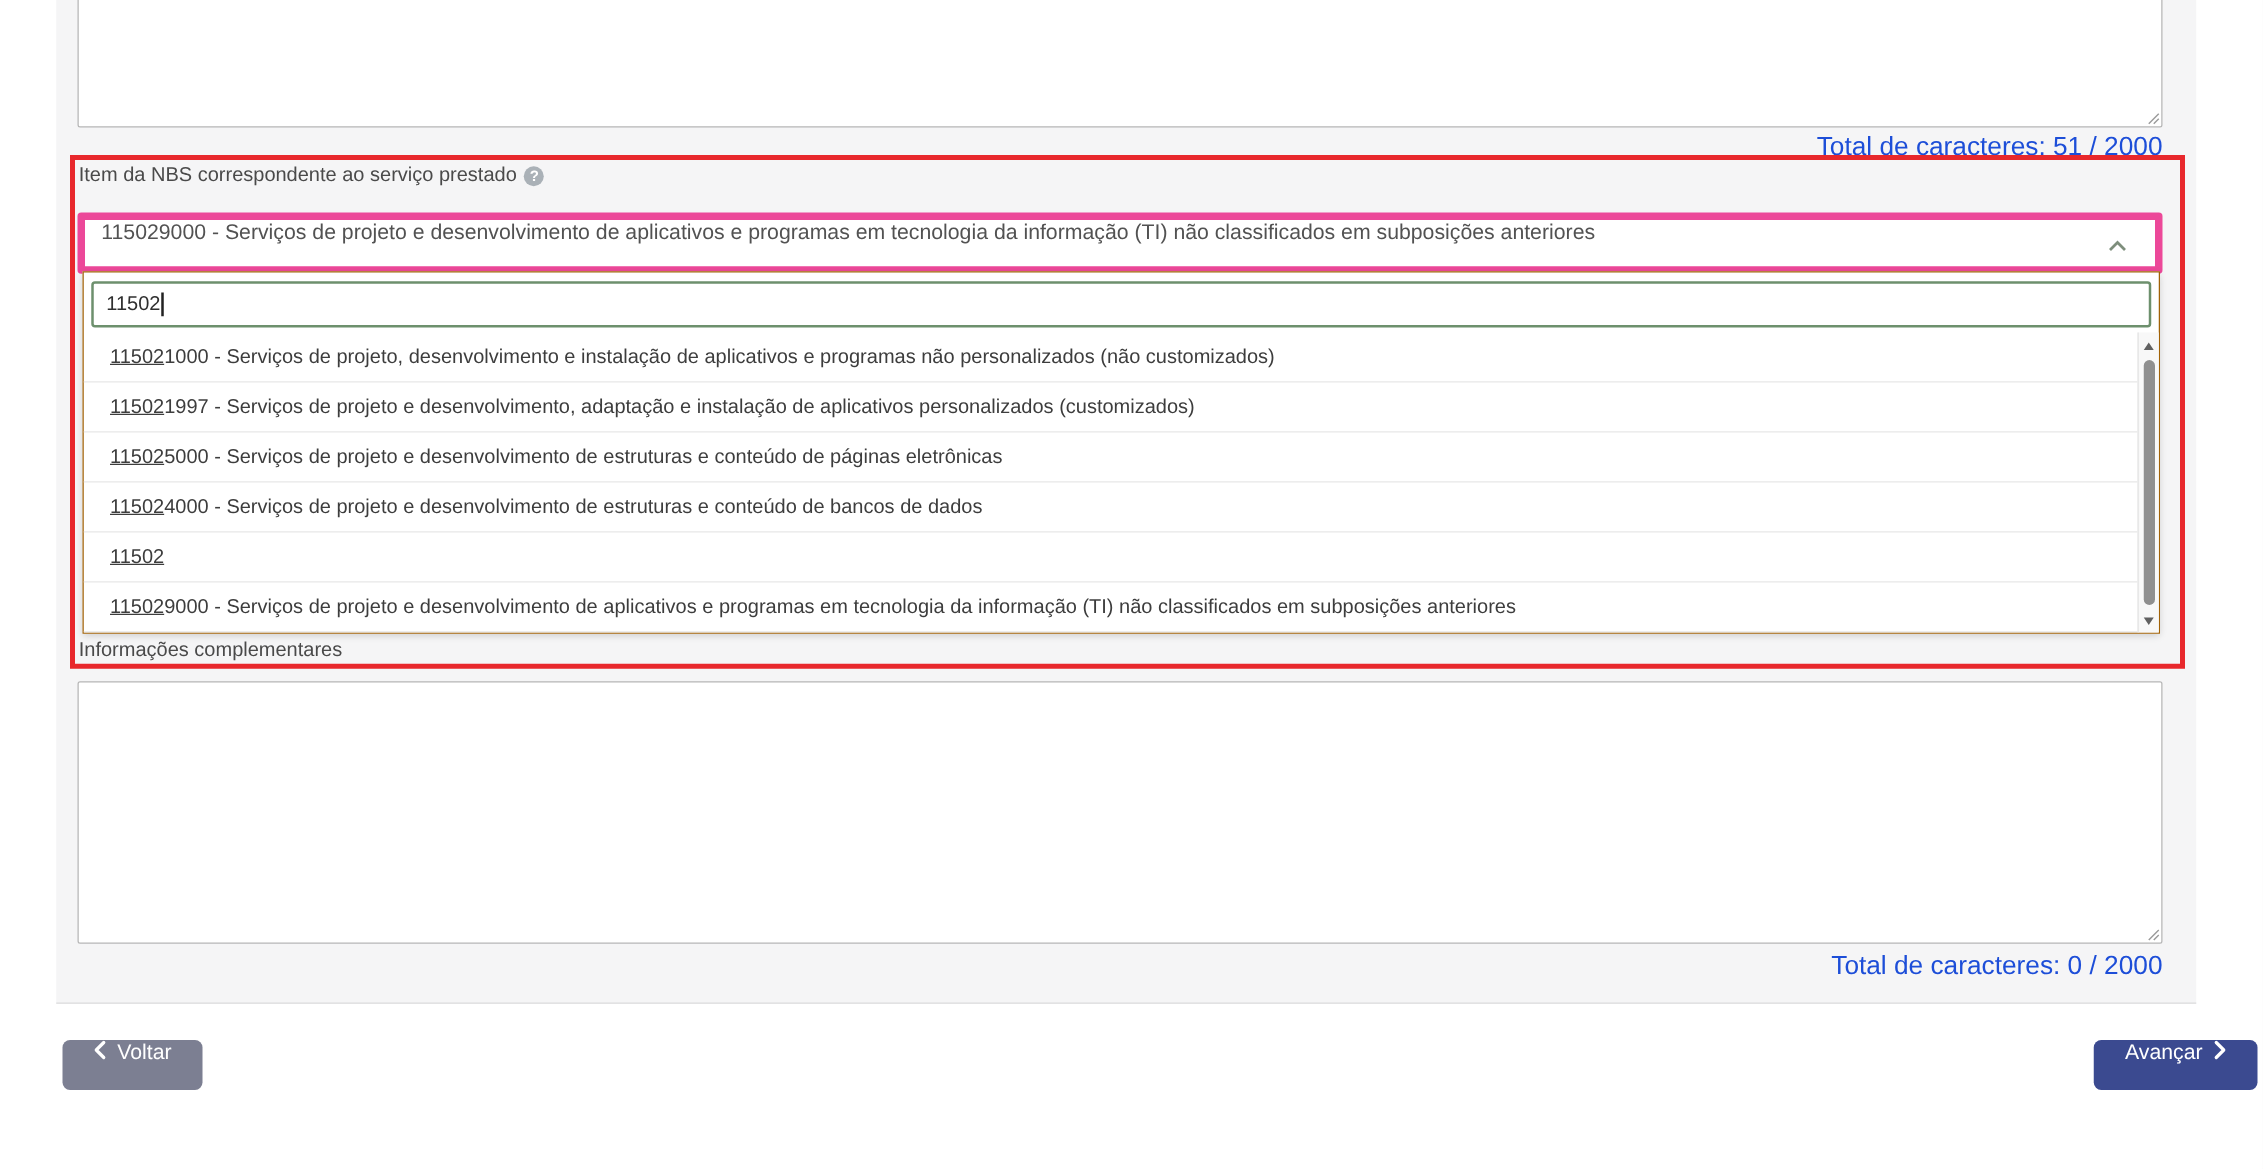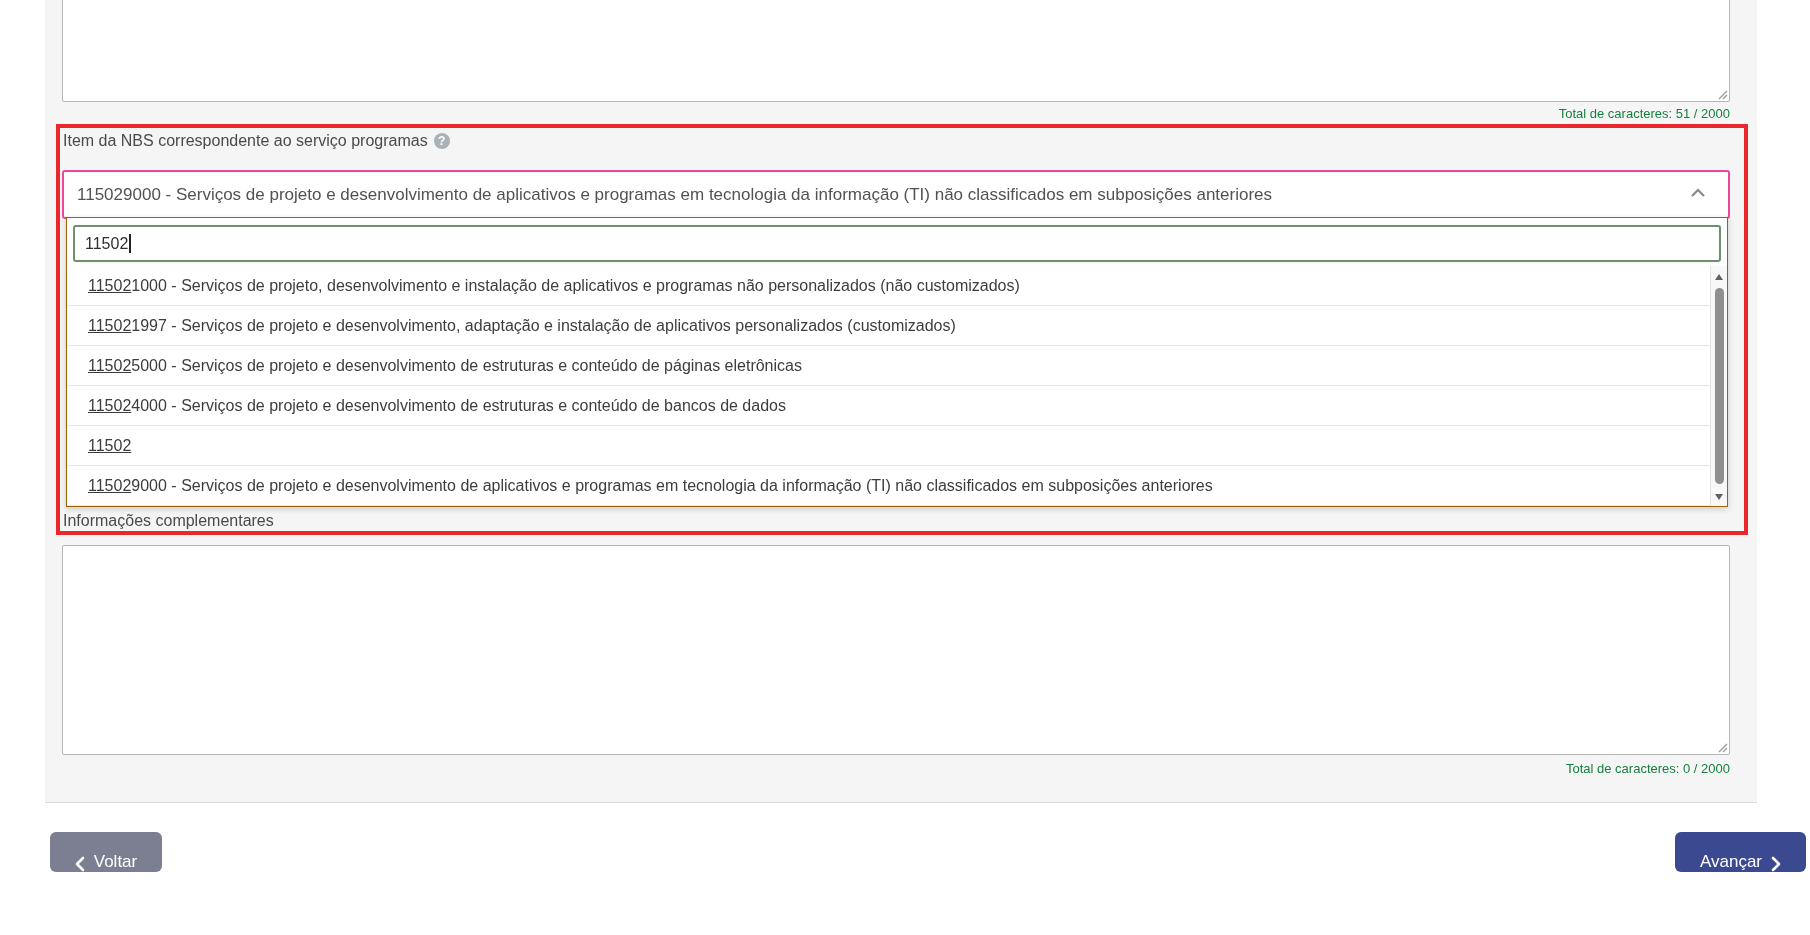--- a/index.html
+++ b/index.html
@@ -14,33 +14,33 @@
   }
   .ta{
     position:absolute;background:#fff;border:1px solid #b6b6b6;border-radius:2px;
     resize:none;outline:none;font-family:inherit;font-size:16px;color:#444;padding:8px 12px;
   }
   .ta1{left:17px;top:-32px;width:1668px;height:134px;}
   .ta2{left:17px;top:545px;width:1668px;height:210px;}
   .resize-icon{position:absolute;pointer-events:none;}
   .counter{
     position:absolute;width:1668px;left:17px;text-align:right;
-    font-size:13px;color:#15803d;
+    font-size:21px;color:#1d4ed8;
   }
   .counter1{top:106px;}
   .counter2{top:761px;}
   .nbs-label{position:absolute;left:18px;top:132px;font-size:16px;color:#4a4a4a;display:flex;align-items:center;gap:6px;}
   .help{
     display:inline-flex;align-items:center;justify-content:center;
     width:16px;height:16px;border-radius:50%;background:#aab1b7;color:#fff;
     font-size:12px;font-weight:bold;cursor:pointer;
   }
   .select{
     position:absolute;left:17px;top:170px;width:1668px;height:49px;background:#fff;
-    border:2px solid #ec4899;border-radius:3px;display:flex;align-items:center;
+    border:6px solid #ec4899;border-radius:3px;display:flex;
     padding:0 44px 0 13px;cursor:pointer;
   }
   .select .value{font-size:17px;color:#525252;white-space:nowrap;overflow:hidden;}
   .select .chev{position:absolute;right:22px;top:16px;}
   .dropdown{
     position:absolute;left:21px;top:217px;width:1662px;height:290px;background:#fff;
     border:1px solid #a16207;box-shadow:0 2px 6px rgba(0,0,0,0.18);
   }
   .search{
     position:absolute;left:6px;top:7px;right:6px;height:37px;background:#fff;
@@ -63,42 +63,42 @@
   .arrow{position:absolute;left:4px;width:0;height:0;border-left:4.5px solid transparent;border-right:4.5px solid transparent;}
   .arrow.up{top:8px;border-bottom:6px solid #616161;}
   .arrow.down{bottom:6px;border-top:6px solid #616161;}
   .info-label{position:absolute;left:18px;top:512px;font-size:16px;color:#4a4a4a;}
   .hl{
     position:absolute;left:11px;top:124px;width:1692px;height:411px;
     border:4px solid #e8282c;pointer-events:none;z-index:30;
   }
   .btn{
     position:absolute;top:832px;height:40px;border:none;border-radius:6px;color:#fff;
-    font-family:inherit;font-size:17px;font-weight:500;display:flex;align-items:flex-end;
+    font-family:inherit;font-size:17px;font-weight:500;display:flex;align-items:flex-start;
     justify-content:center;gap:9px;cursor:pointer;padding:0 4px;
   }
   .btn-back{left:50px;width:112px;background:#7c7f92;}
   .btn-next{left:1675px;width:131px;background:#3b4a90;}
   svg{display:block;}
 </style>
 </head>
 <body>
 
 <div class="stage">
   <div class="panel">
 
     <textarea class="ta ta1" style=""></textarea>
     <svg class="resize-icon" style="left:1671px;top:88px;" width="12" height="12" viewBox="0 0 12 12">
       <line x1="3" y1="11" x2="11" y2="3" stroke="#9a9a9a" stroke-width="1.2"></line>
       <line x1="7" y1="11" x2="11" y2="7" stroke="#9a9a9a" stroke-width="1.2"></line>
     </svg>
     <div class="counter counter1">Total de caracteres: 51 / 2000</div>
 
     <div class="nbs-label">
-      <span>Item da NBS correspondente ao serviço programas</span>
+      <span>Item da NBS correspondente ao serviço prestado</span>
       <span class="help">?</span>
     </div>
 
     <div class="select">
       <span class="value">115029000 - Serviços de projeto e desenvolvimento de aplicativos e programas em tecnologia da informação (TI) não classificados em subposições anteriores</span>
       <span class="chev">
         <svg width="16" height="10" viewBox="0 0 16 10">
           <polyline points="2,8 8,2 14,8" fill="none" stroke="#7e8e7c" stroke-width="2.2"></polyline>
         </svg>
       </span>

